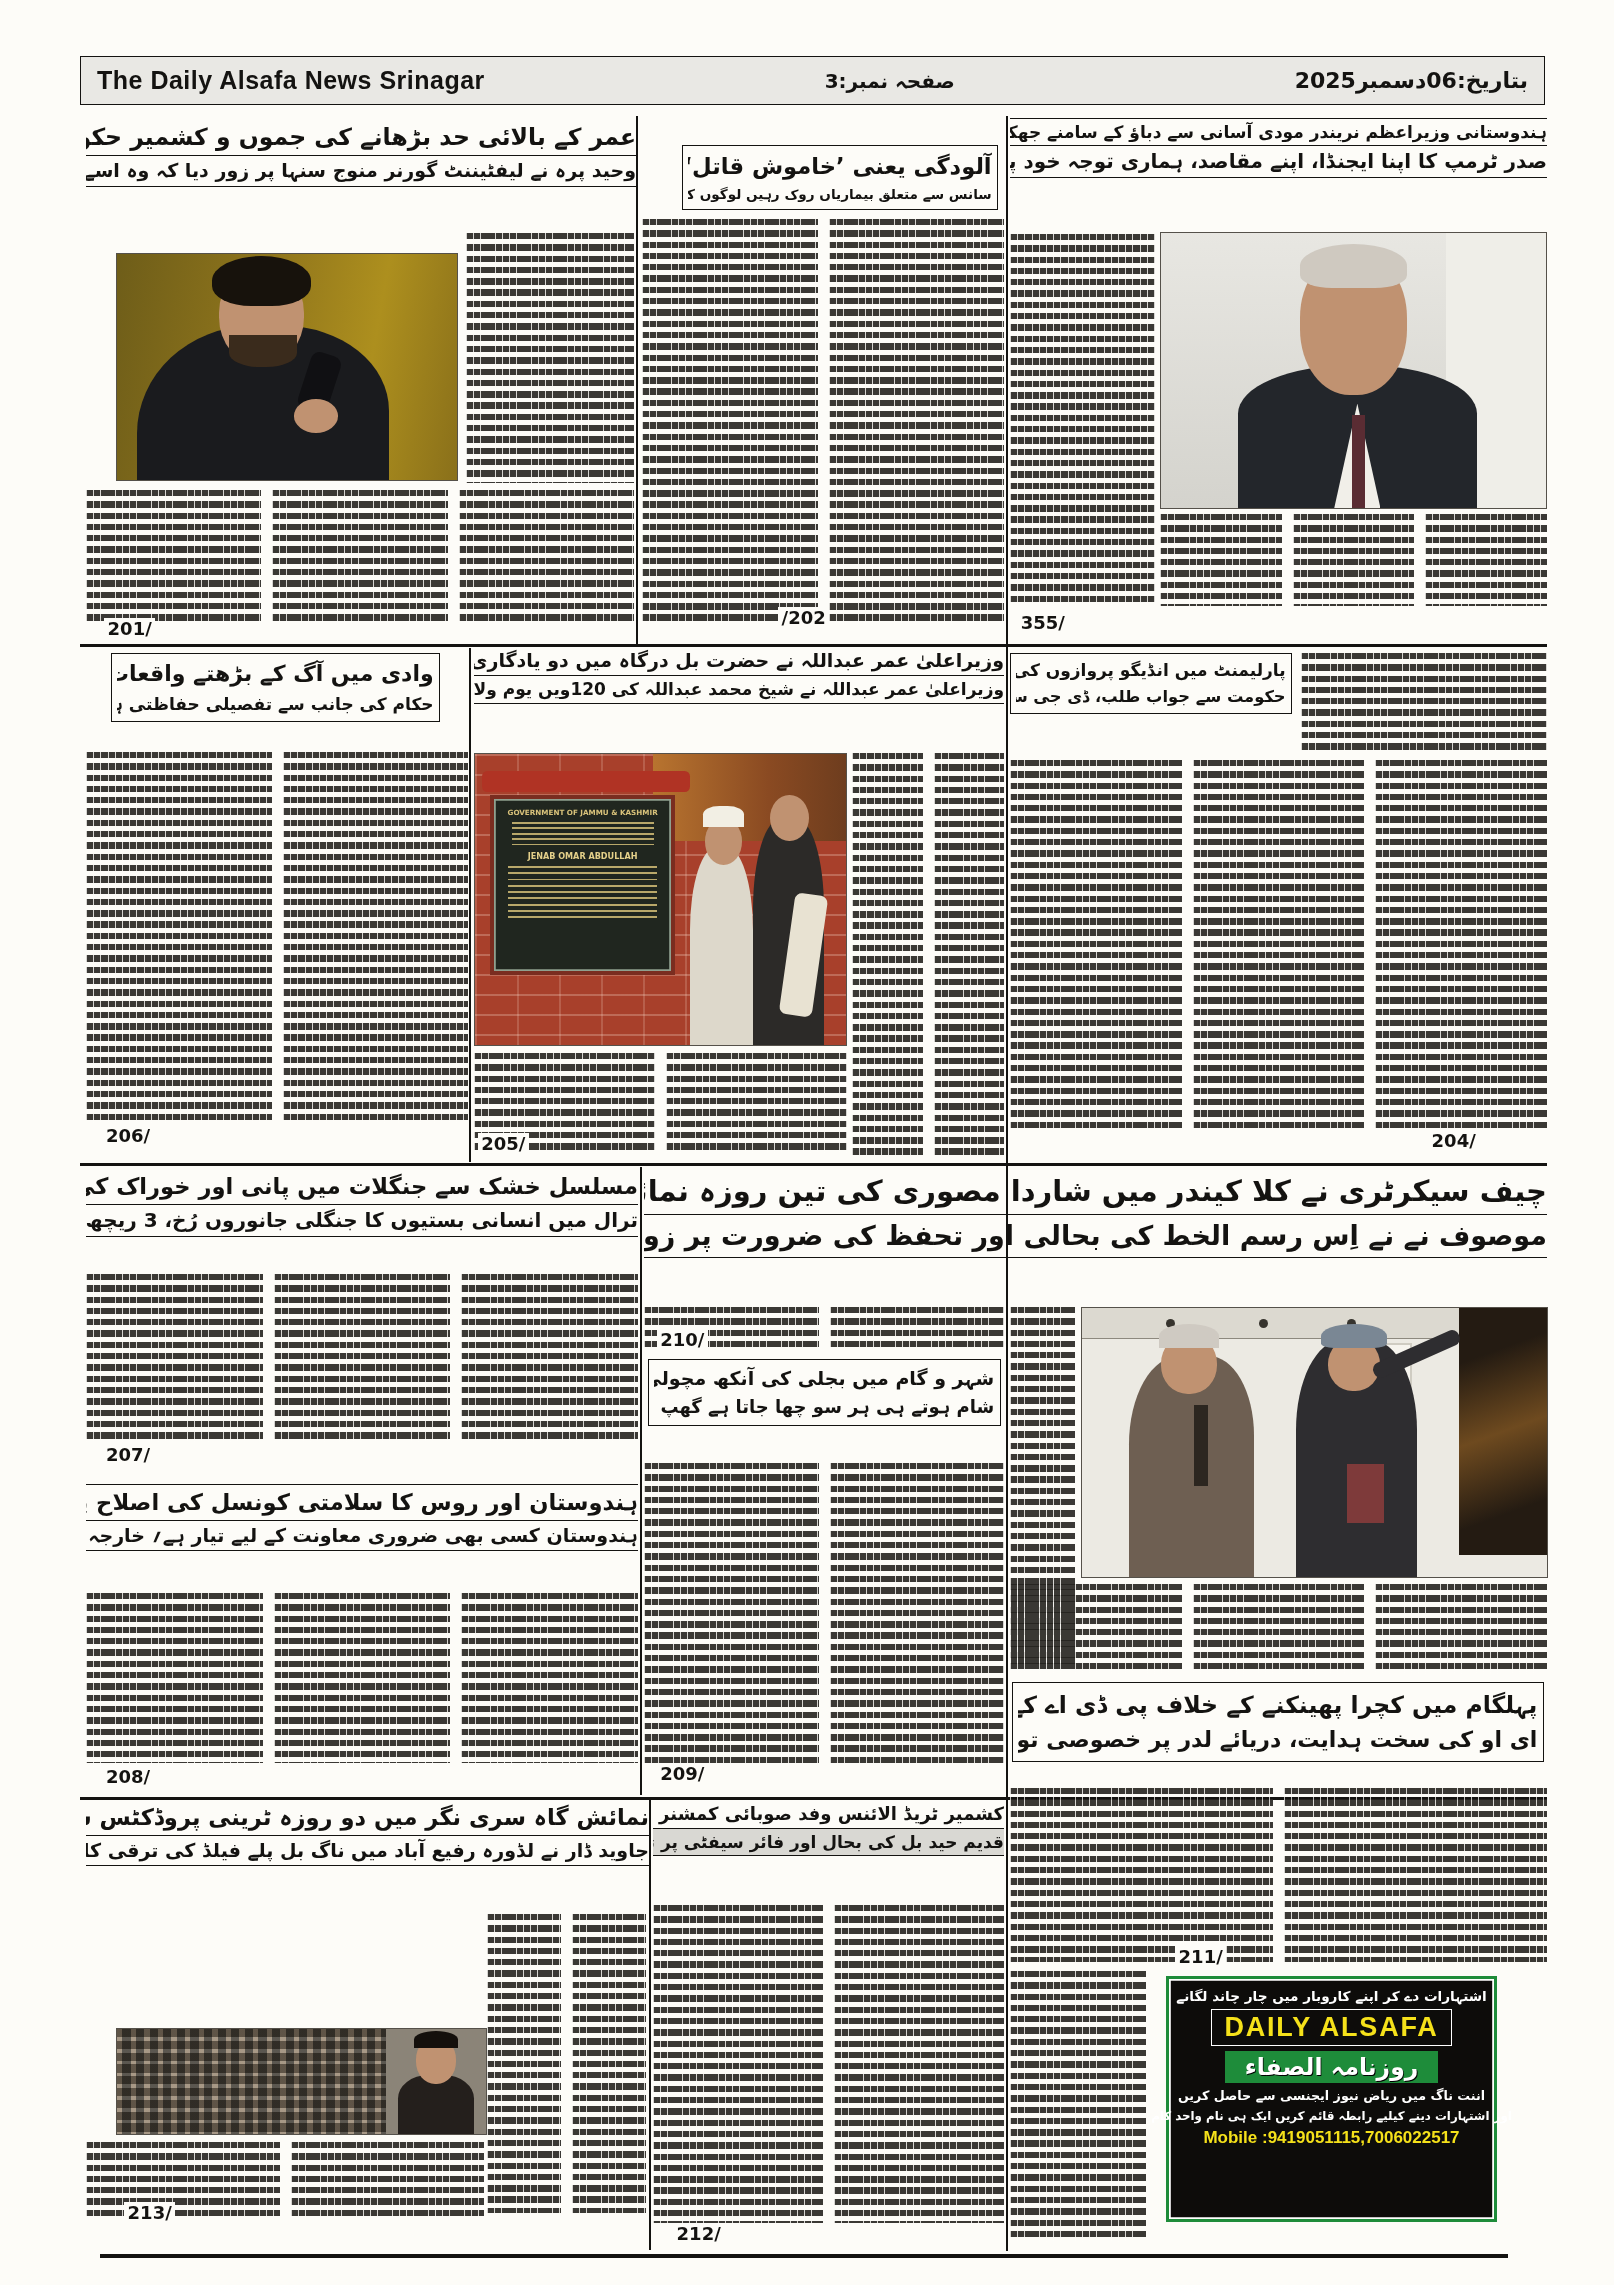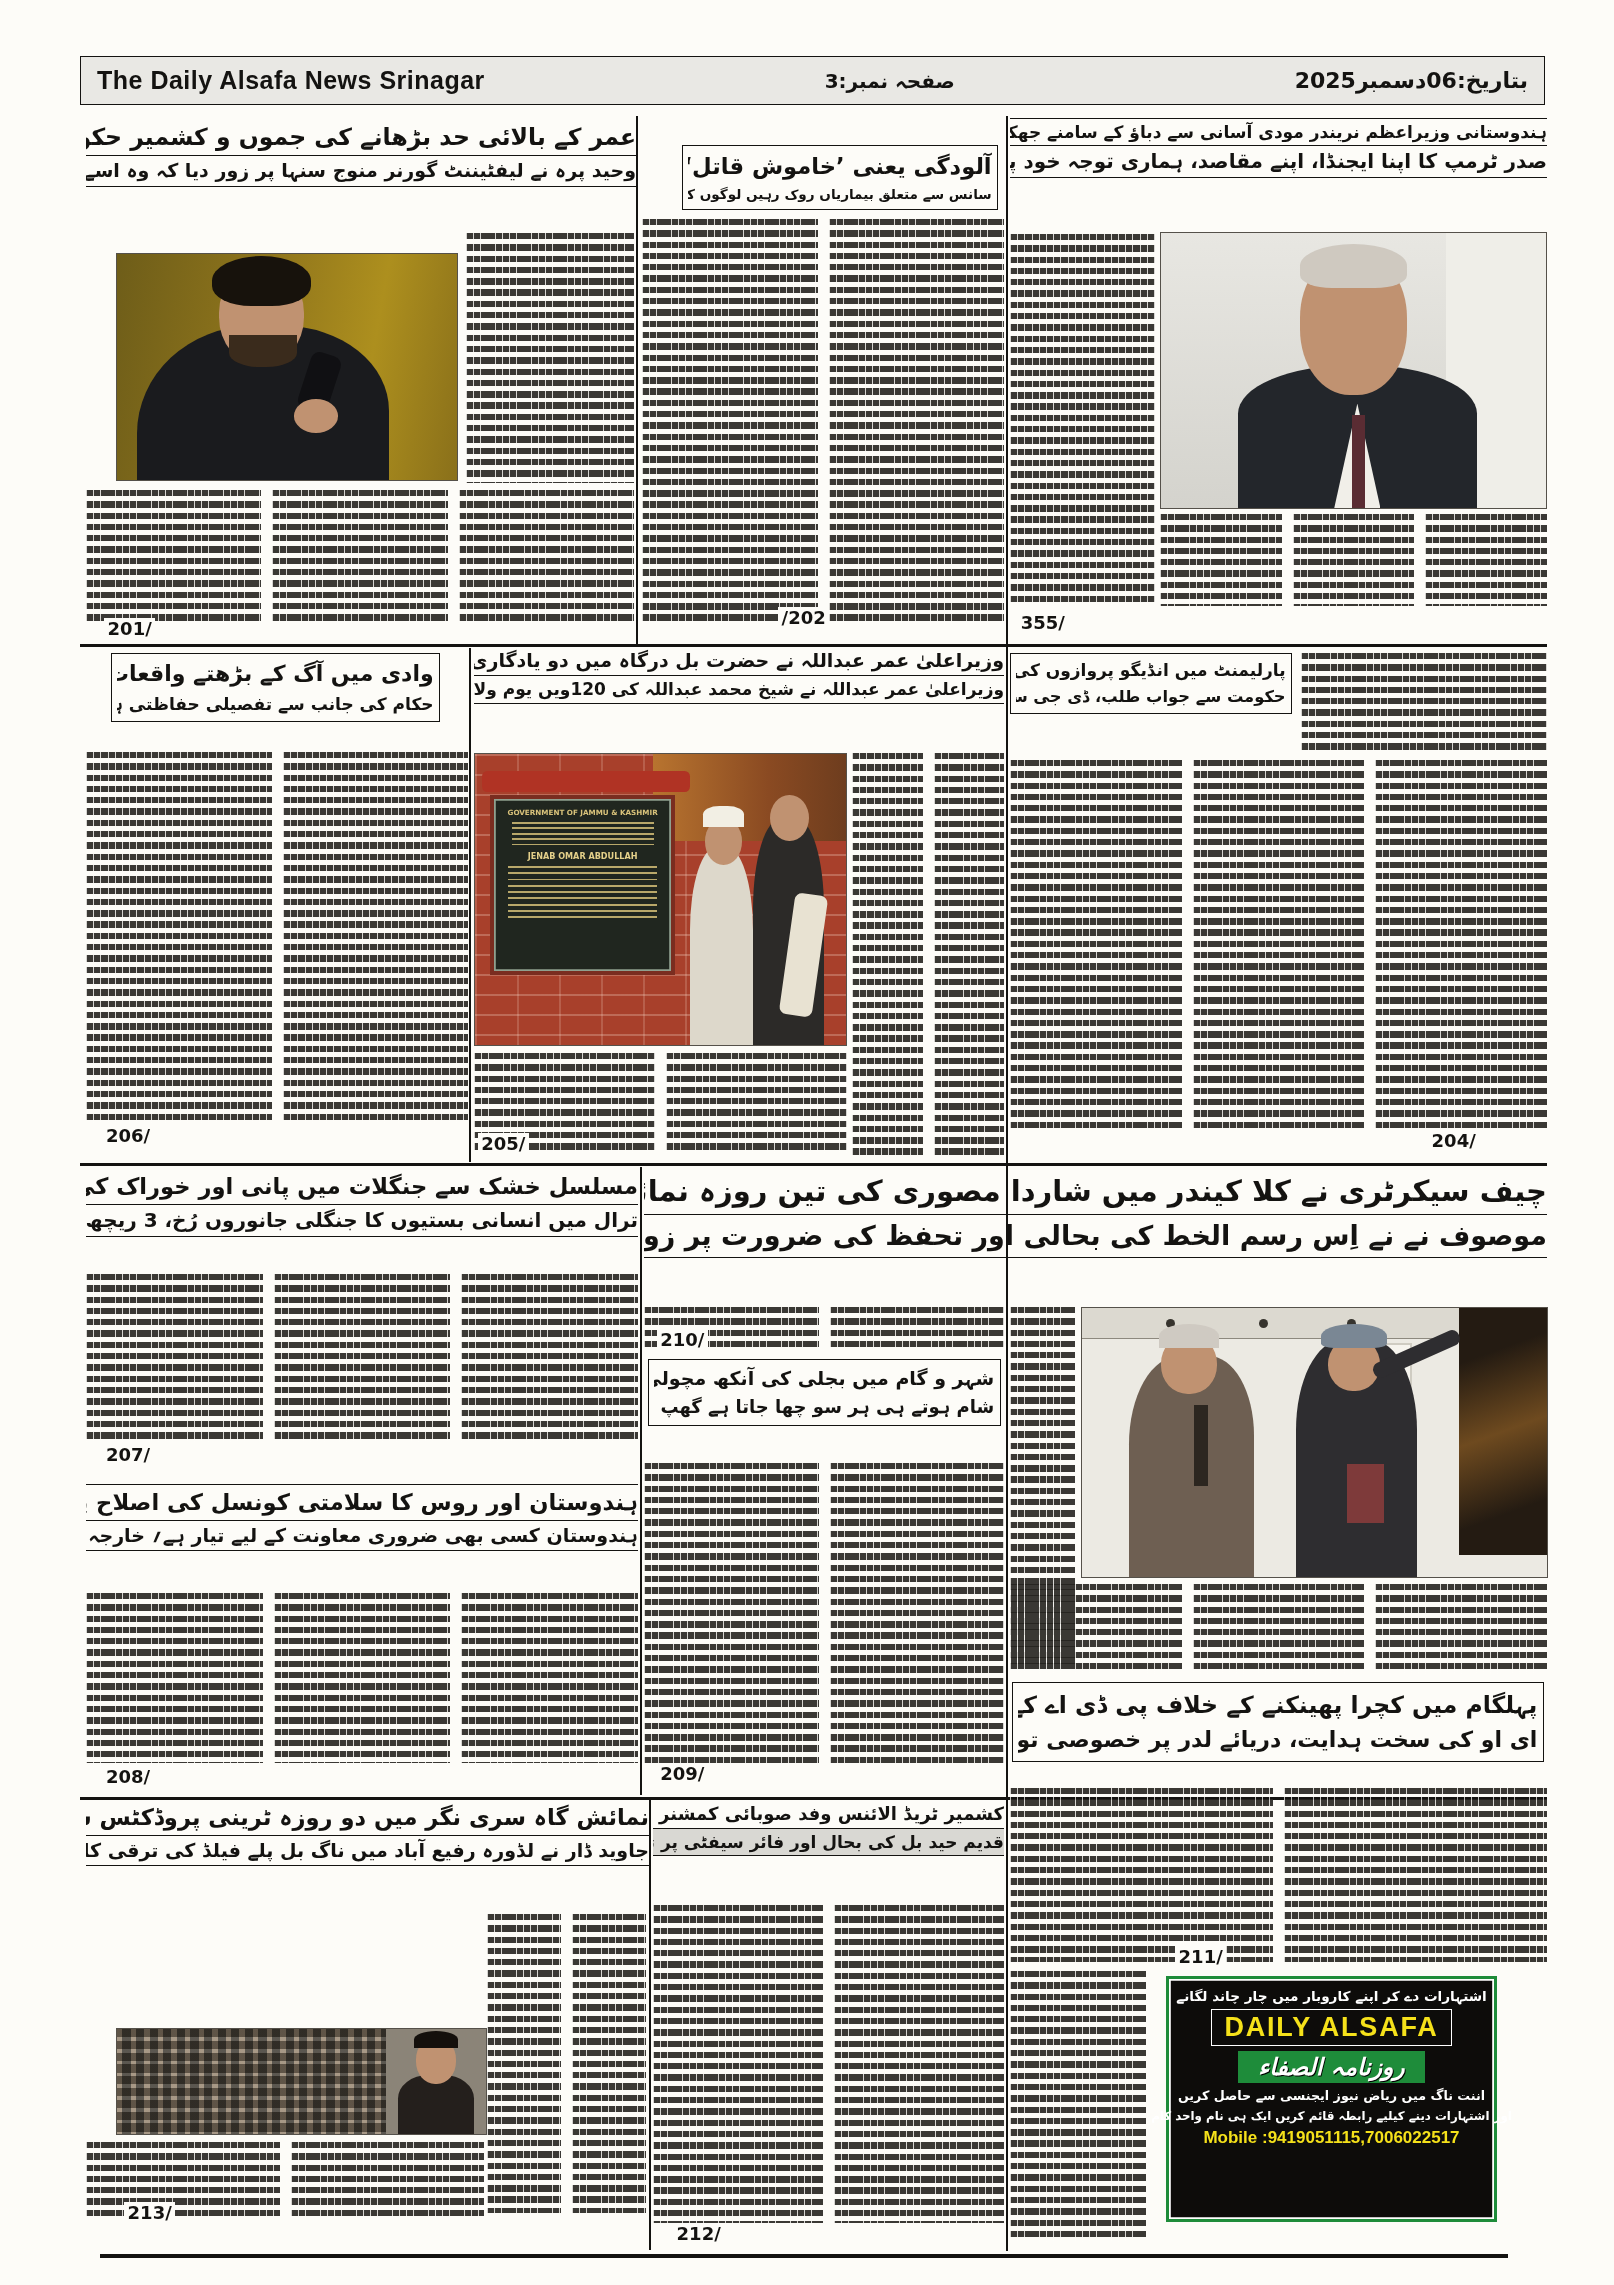--- a/index.html
+++ b/index.html
@@ -235,21 +235,21 @@
     </div>
     <span class="endmark abs" style="left:165px;top:639px;">211/</span>
     <div class="abs sim" style="left:0;top:664px;width:136px;height:271px;"></div>
 
     <div class="abs" style="left:156px;top:669px;width:331px;height:246px;background:#0d0c0a;border:3.6px solid #1e8c3a;box-shadow:inset 0 0 0 1.8px #ffffff;box-sizing:border-box;display:flex;flex-direction:column;align-items:center;gap:5.4px;padding:9px 7.2px;">
       <div dir="rtl" style="color:#fff;font-weight:bold;font-size:13.6px;white-space:nowrap;">اشتہارات دے کر اپنے کاروبار میں چار چاند لگانے</div>
       <div style="border:1.8px solid #fff;padding:1.8px 12.7px;text-align:right;">
         <span style="color:#f5e11a;font-family:'Liberation Sans',sans-serif;font-weight:bold;font-size:27px;letter-spacing:1.8px;">DAILY ALSAFA</span>
       </div>
       <div style="background:#1e8c3a;padding:1.8px 20px;">
-        <span dir="rtl" style="color:#fff;font-weight:bold;font-size:23.5px;text-shadow:0.9px 0.9px 0 #000;font-style:italic;">روزنامہ الصفاء</span>
+        <span dir="rtl" style="color:#fff;font-weight:bold;font-size:23.5px;text-shadow:0.9px 0.9px 0 #000;">روزنامہ الصفاء</span>
       </div>
       <div dir="rtl" style="color:#fff;font-weight:bold;font-size:12.7px;white-space:nowrap;">اننت ناگ میں ریاض نیوز ایجنسی سے حاصل کریں</div>
       <div dir="rtl" style="color:#fff;font-weight:bold;font-size:11.8px;white-space:nowrap;">اور اشتہارات دینے کیلیے رابطہ قائم کریں ایک ہی نام واحد کام</div>
       <div style="color:#f5e11a;font-family:'Liberation Sans',sans-serif;font-weight:bold;font-size:17px;">Mobile :9419051115,7006022517</div>
     </div>
   </div>
 
   <div class="abs" style="left:86px;top:1800px;width:563px;height:452px;">
     <div class="hl hl-rule" style="font-size:22.6px;" dir="rtl">نمائش گاہ سری نگر میں دو روزہ ٹرینی پروڈکٹس سیل کا آغاز</div>
     <div class="hl hl-rule" style="font-size:19px;" dir="rtl">جاوید ڈار نے لڈورہ رفیع آباد میں ناگ بل پلے فیلڈ کی ترقی کا سنگ بنیاد رکھا</div>

